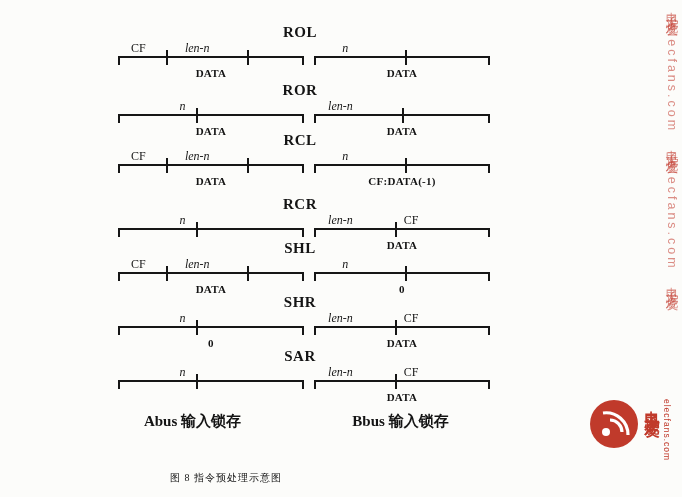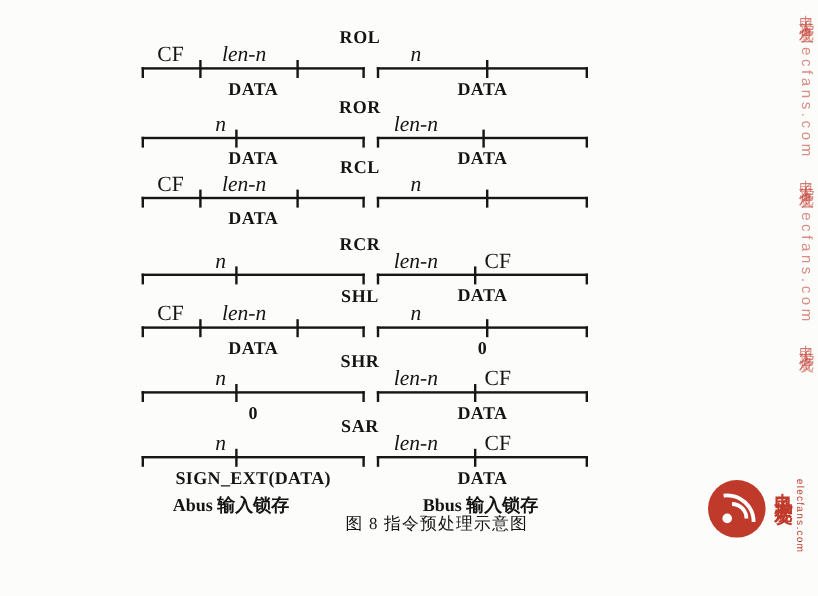--- a/index.html
+++ b/index.html
@@ -8,35 +8,35 @@
   .page{position:relative;width:682px;height:497px;}
 
   
   .rows{position:absolute;left:0;top:26px;width:560px;}
   .row{position:absolute;left:0;width:560px;height:54px;}
   .op{position:absolute;left:268px;top:-2px;width:64px;text-align:center;
       font-weight:bold;font-size:15px;letter-spacing:.5px;}
   .bracket{position:absolute;top:15px;}
   .bracket.bl{left:118px;width:186px;}
   .bracket.br{left:314px;width:176px;}
-  .labels{position:relative;height:15px;font-size:18px;}
+  .labels{position:relative;height:15px;font-size:12px;}
   .lab{position:absolute;bottom:0;white-space:nowrap;}
   .it{font-style:italic;}
   .bline{position:relative;height:7px;border-top:2px solid #161616;
          border-left:2px solid #161616;border-right:2px solid #161616;}
   .xtick{position:absolute;top:-8px;width:2px;height:15px;background:#161616;}
-  .below{text-align:center;font-size:15px;font-weight:bold;margin-top:2px;
+  .below{text-align:center;font-size:11px;font-weight:bold;margin-top:2px;
          white-space:nowrap;letter-spacing:.3px;}
 
   
   .busLab{position:absolute;top:412px;font-size:15px;font-weight:bold;text-align:center;}
   .busLab.a{left:105px;width:175px;}
   .busLab.b{left:313px;width:175px;}
-  .caption{position:absolute;top:428px;left:170px;width:270px;text-align:right;
-           font-size:14px;letter-spacing:1px;}
+  .caption{position:absolute;top:471px;left:170px;width:270px;text-align:left;
+           font-size:10px;letter-spacing:1px;}
 
   
   .wm-strip{position:absolute;right:2px;top:2px;height:415px;width:22px;
             writing-mode:vertical-rl;text-orientation:mixed;
             color:rgba(199,73,62,.62);font-size:12.5px;letter-spacing:3px;
             font-family:"Liberation Sans",sans-serif;overflow:hidden;}
   .wm-logo-block{position:absolute;right:10px;bottom:6px;display:flex;align-items:flex-start;}
   .wm-brand-cn{writing-mode:vertical-rl;text-orientation:upright;
                color:#c03a2b;font-weight:bold;font-size:15px;letter-spacing:3px;
                font-family:"Liberation Sans",sans-serif;margin-left:3px;height:92px;}
@@ -109,20 +109,21 @@
         </div>
         <div class="below">DATA</div>
       </div>
       <div class="bracket br">
         <div class="labels">
           <span class="lab it" style="left:16%">n</span>
         </div>
         <div class="bline">
           <i class="xtick" style="left:52%"></i>
         </div>
+        <div class="below">CF:DATA(-1)</div>
       </div>
     </div>
 
     <div class="row" style="top:172px">
       <div class="op">RCR</div>
       <div class="bracket bl">
         <div class="labels">
           <span class="lab it" style="left:33%">n</span>
         </div>
         <div class="bline">
@@ -190,21 +191,20 @@
 
     <div class="row" style="top:324px">
       <div class="op">SAR</div>
       <div class="bracket bl">
         <div class="labels">
           <span class="lab it" style="left:33%">n</span>
         </div>
         <div class="bline">
           <i class="xtick" style="left:42%"></i>
         </div>
-        <div class="below">SIGN_EXT(DATA)</div>
       </div>
       <div class="bracket br">
         <div class="labels">
           <span class="lab it" style="left:8%">len-n</span>
           <span class="lab" style="left:51%">CF</span>
         </div>
         <div class="bline">
           <i class="xtick" style="left:46%"></i>
         </div>
         <div class="below">DATA</div>

